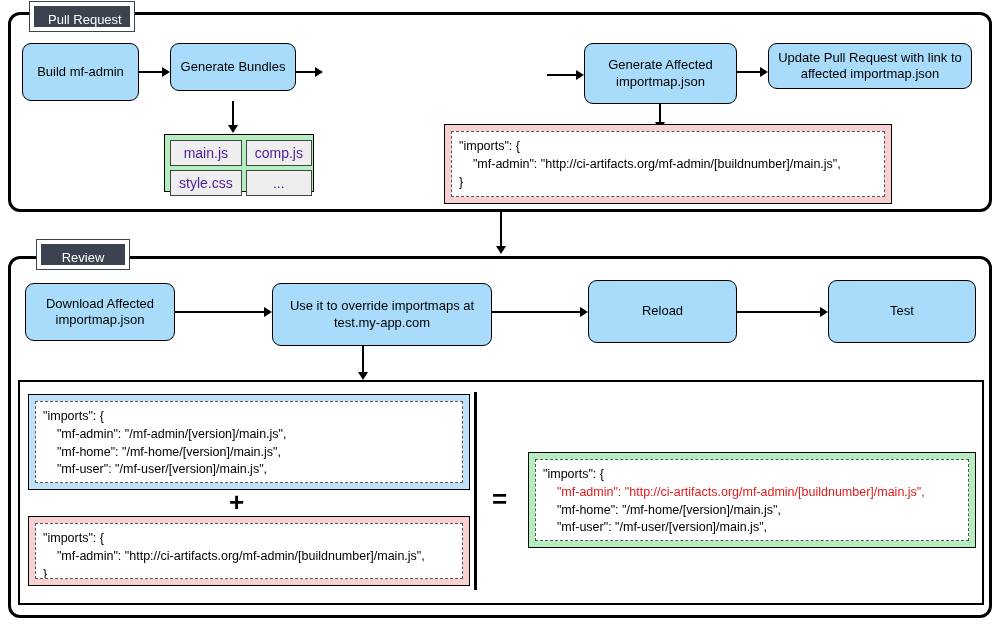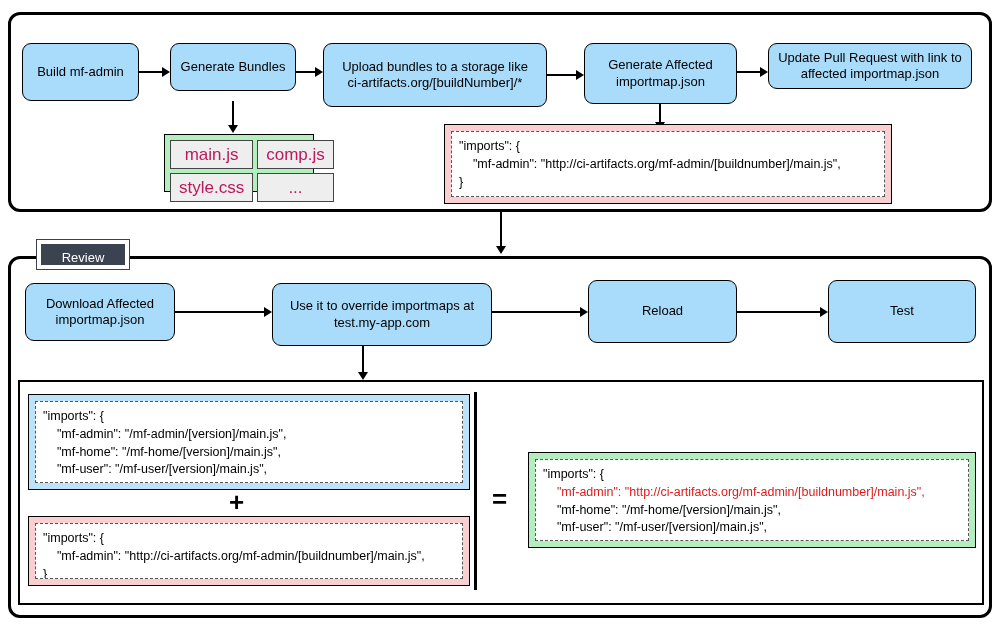--- a/index.html
+++ b/index.html
@@ -99,25 +99,25 @@
     box-sizing:border-box;
     padding:5px;
     display:grid;
     grid-template-columns:auto auto;
     gap:4px;
     z-index:3;
   }
   .chip{
     background:#eeeeee;
     border:1.5px solid #444444;
-    font-size:17px;
+    font-size:14px;
     line-height:1;
     padding:5px 8px;
     text-align:center;
-    color:#be185d;
+    color:#4c1d95;
     box-sizing:border-box;
   }
 
   
   .conn{position:absolute;background:#000000;z-index:2;}
   .conn.h{height:2px;}
   .conn.v{width:2px;}
   .arrowhead{
     position:absolute;
     width:0;height:0;
@@ -144,27 +144,26 @@
     z-index:4;
     font-family:"Liberation Sans", sans-serif;
   }
 </style>
 </head>
 <body>
 
 <div id="canvas">
 
   <div class="lane" style="left:8px; top:12px; width:984px; height:200px;"></div>
+  <div class="lane-label" style="left:30px; top:2px; width:104px; height:29px;">Pull Request</div>
 
   <div class="node" style="left:22px; top:43px; width:117px; height:58px;">Build mf-admin</div>
 
   <div class="node" style="left:170px; top:43px; width:126px; height:48px;">Generate Bundles</div>
 
-  <div class="node" style="left:323px; top:43px; width:224px; height:64px;">Upload bundles to a storage like
-ci-artifacts.org/[buildNumber]/*</div>
 
   <div class="node" style="left:584px; top:43px; width:153px; height:61px;">Generate Affected
 importmap.json</div>
 
   <div class="node" style="left:768px; top:43px; width:204px; height:46px;">Update Pull Request with link to
 affected importmap.json</div>
 
   <div class="conn h" style="left:139px; top:71px; width:23px;"></div>
   <div class="arrowhead arrow-right" style="left:162px; top:67px;"></div>
 

